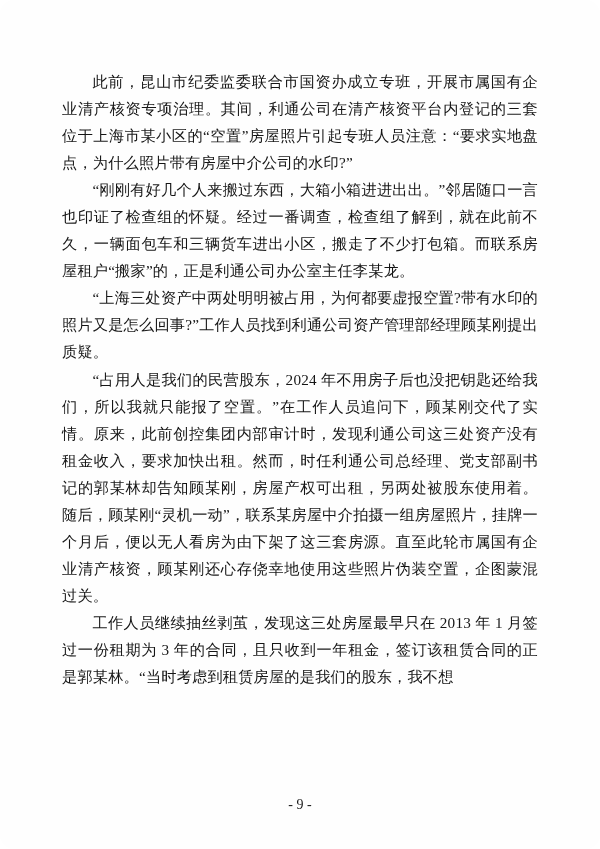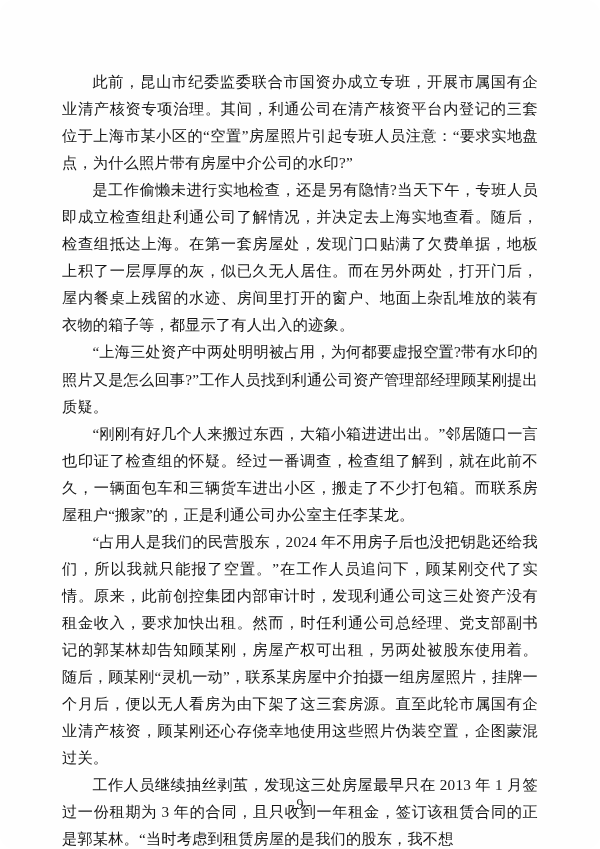--- a/index.html
+++ b/index.html
@@ -45,20 +45,19 @@
     color: #1a1a1a;
     font-family: "Liberation Serif", "DejaVu Serif", serif;
   }
 </style>
 </head>
 <body>
 
 <div class="page">
   <div class="body-text">
     <p>此前，昆山市纪委监委联合市国资办成立专班，开展市属国有企业清产核资专项治理。其间，利通公司在清产核资平台内登记的三套位于上海市某小区的“空置”房屋照片引起专班人员注意：“要求实地盘点，为什么照片带有房屋中介公司的水印?”</p>
-    <p>是工作偷懒未进行实地检查，还是另有隐情?当天下午，专班人员即成立检查组赴利通公司了解情况，并决定去上海实地查看。随后，检查组抵达上海。在第一套房屋处，发现门口贴满了欠费单据，地板上积了一层厚厚的灰，似已久无人居住。而在另外两处，打开门后，屋内餐桌上残留的水迹、房间里打开的窗户、地面上杂乱堆放的装有衣物的箱子等，都显示了有人出入的迹象。</p>
+    <p>“刚刚有好几个人来搬过东西，大箱小箱进进出出。”邻居随口一言也印证了检查组的怀疑。经过一番调查，检查组了解到，就在此前不久，一辆面包车和三辆货车进出小区，搬走了不少打包箱。而联系房屋租户“搬家”的，正是利通公司办公室主任李某龙。</p>
     <p>“上海三处资产中两处明明被占用，为何都要虚报空置?带有水印的照片又是怎么回事?”工作人员找到利通公司资产管理部经理顾某刚提出质疑。</p>
-    <p>“刚刚有好几个人来搬过东西，大箱小箱进进出出。”邻居随口一言也印证了检查组的怀疑。经过一番调查，检查组了解到，就在此前不久，一辆面包车和三辆货车进出小区，搬走了不少打包箱。而联系房屋租户“搬家”的，正是利通公司办公室主任李某龙。</p>
     <p>“占用人是我们的民营股东，2024 年不用房子后也没把钥匙还给我们，所以我就只能报了空置。”在工作人员追问下，顾某刚交代了实情。原来，此前创控集团内部审计时，发现利通公司这三处资产没有租金收入，要求加快出租。然而，时任利通公司总经理、党支部副书记的郭某林却告知顾某刚，房屋产权可出租，另两处被股东使用着。随后，顾某刚“灵机一动”，联系某房屋中介拍摄一组房屋照片，挂牌一个月后，便以无人看房为由下架了这三套房源。直至此轮市属国有企业清产核资，顾某刚还心存侥幸地使用这些照片伪装空置，企图蒙混过关。</p>
     <p>工作人员继续抽丝剥茧，发现这三处房屋最早只在 2013 年 1 月签过一份租期为 3 年的合同，且只收到一年租金，签订该租赁合同的正是郭某林。“当时考虑到租赁房屋的是我们的股东，我不想</p>
   </div>
   <div class="page-number">- 9 -</div>
 </div>
 
 </body></html>

